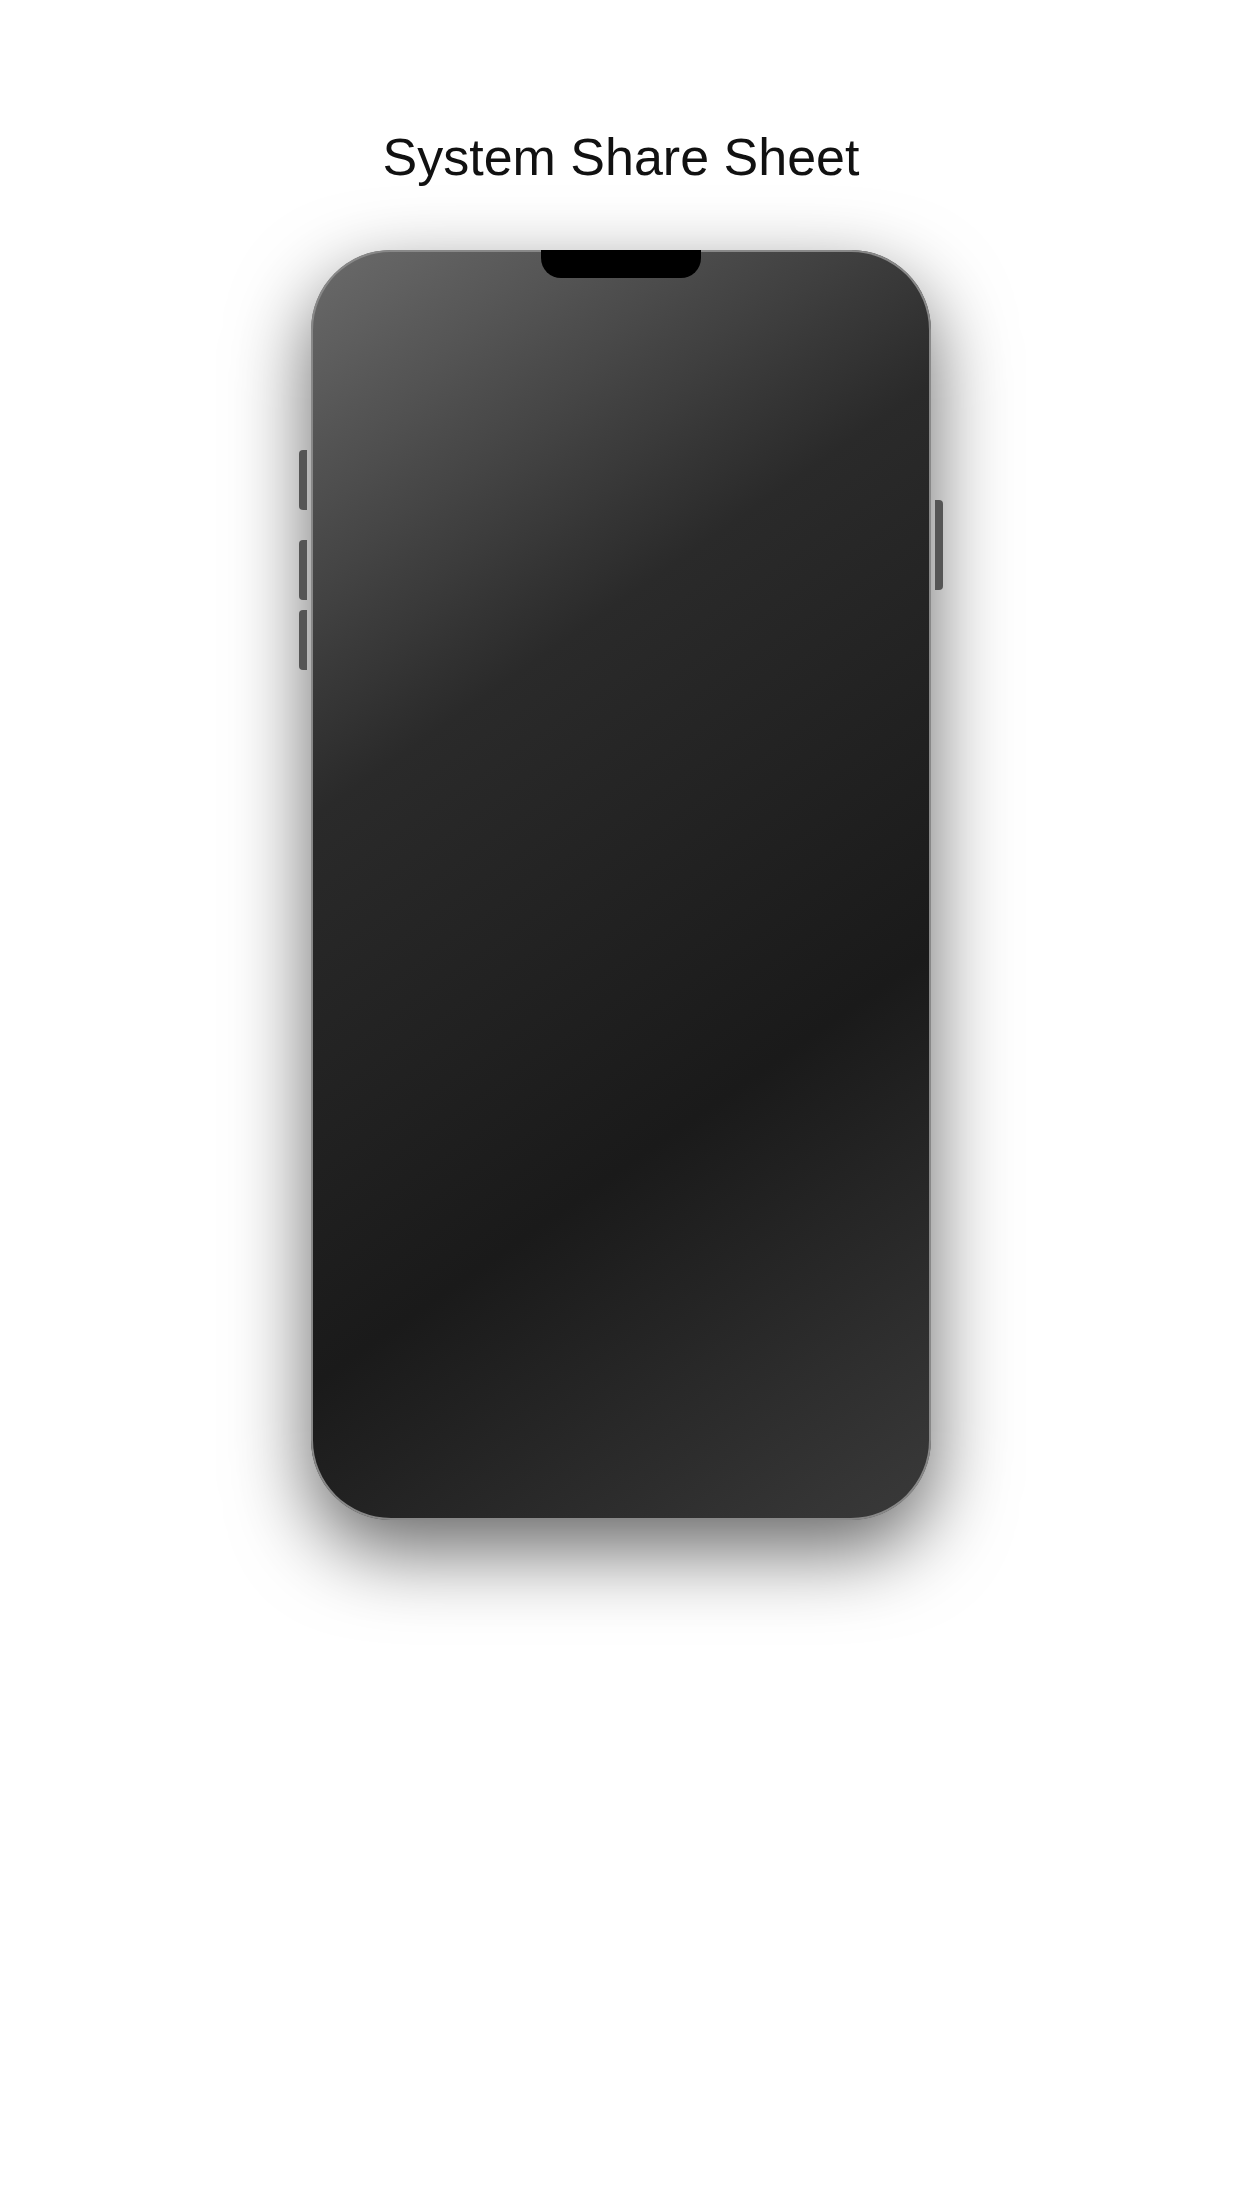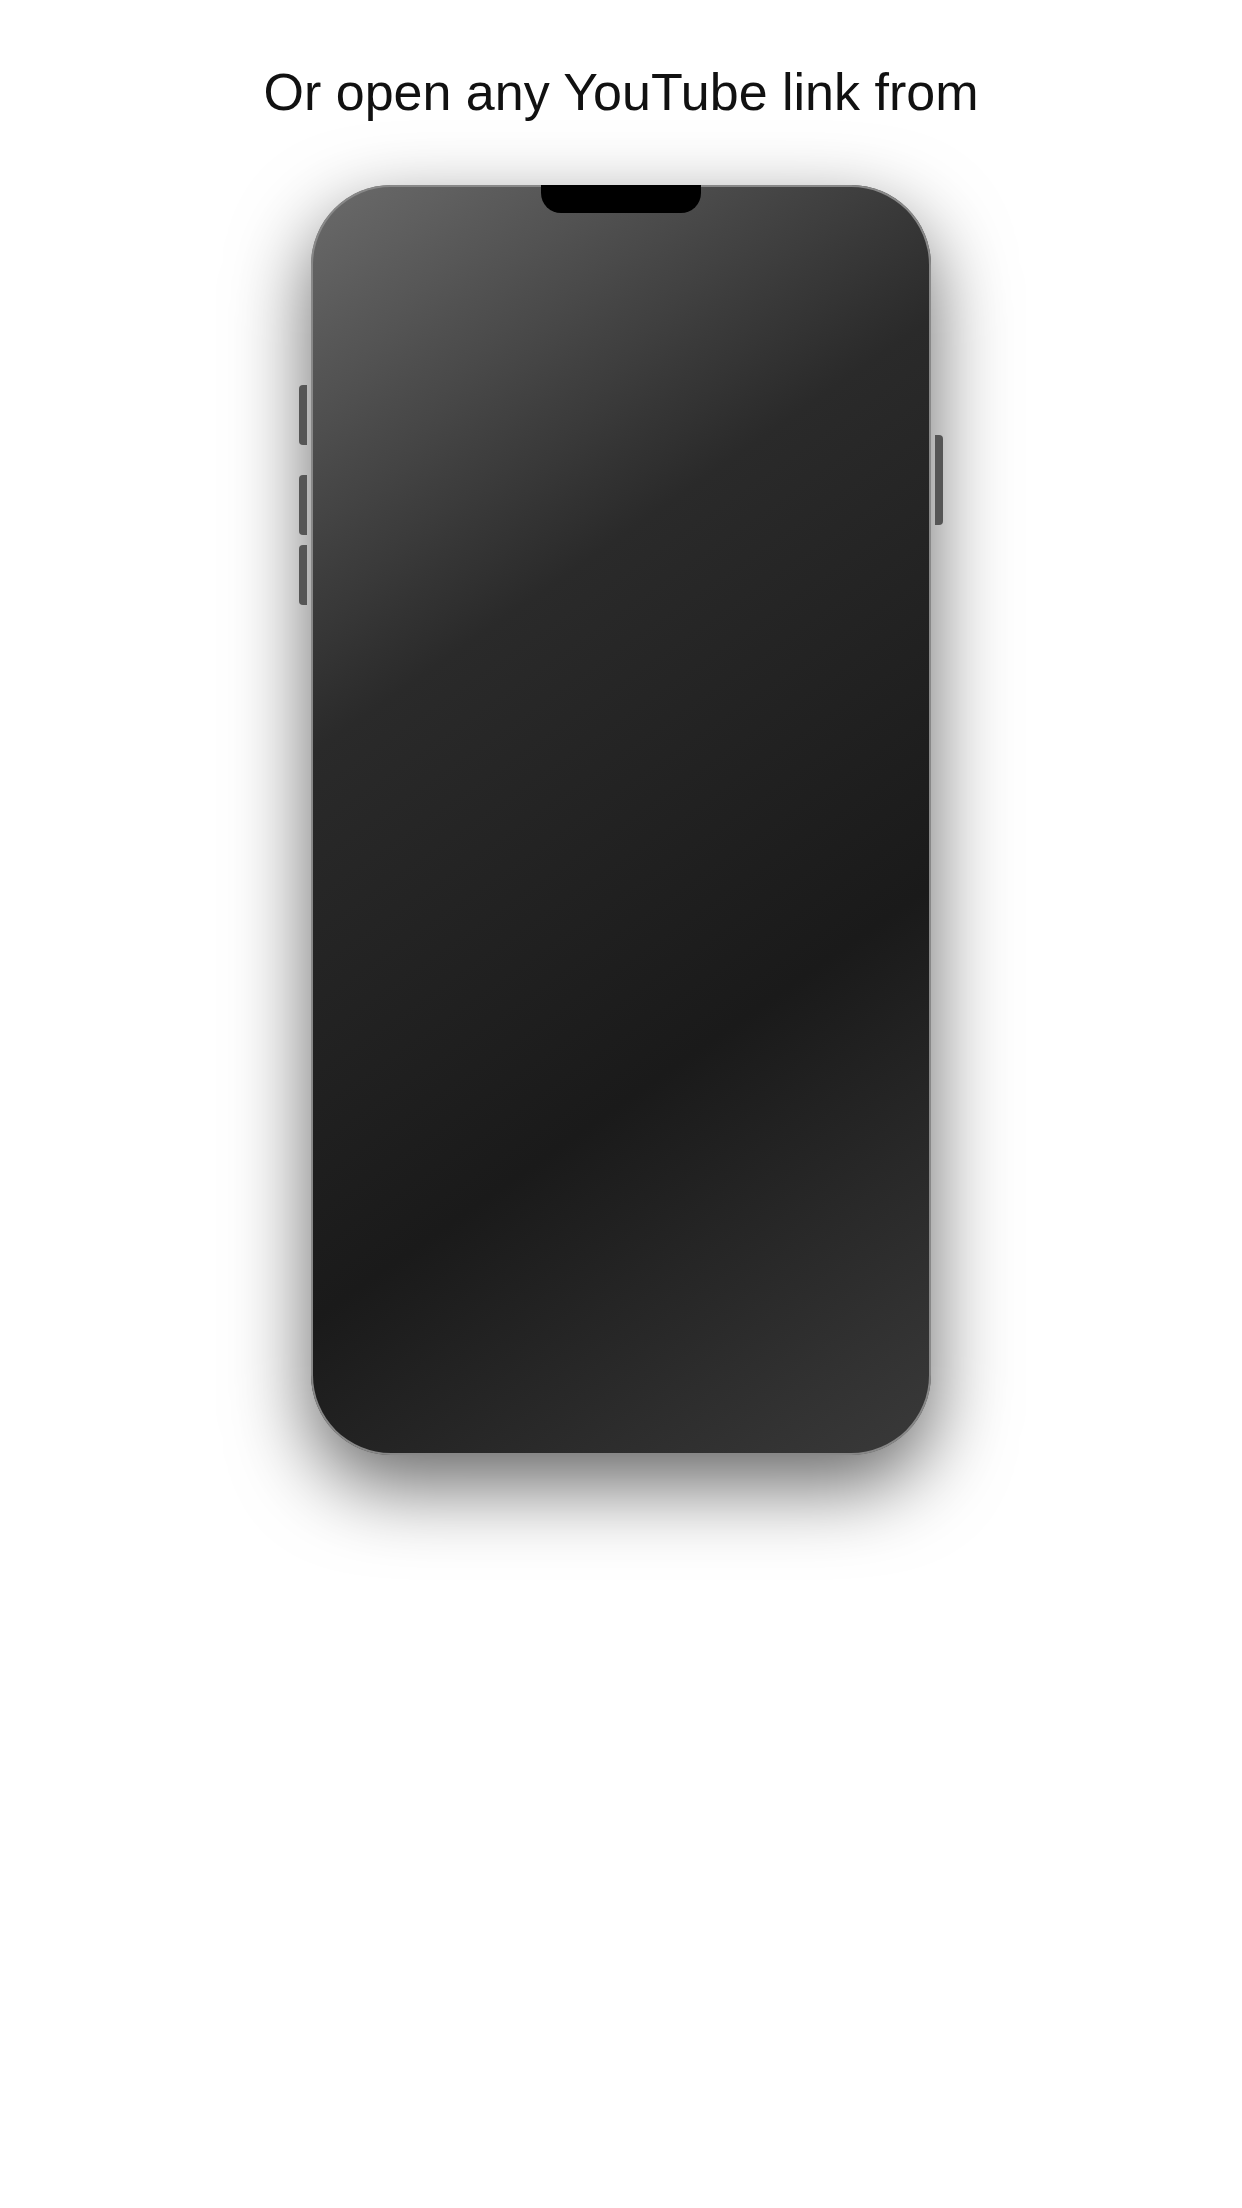--- a/index.html
+++ b/index.html
@@ -459,21 +459,22 @@
       height: 28px;
       background: #000;
       border-radius: 0 0 20px 20px;
       z-index: 20;
     }
   </style>
 </head>
 <body>
 
 <div class="headline">
-  <span>Or open any YouTube link from</span><br>
+  <br>
+  <span>System Share Sheet</span>
 </div>
 
 <div class="phone-wrapper">
 
   <div class="phone-frame"></div>
 
   <div class="notch"></div>
 
   <div class="phone-inner">
     <div class="screen">

